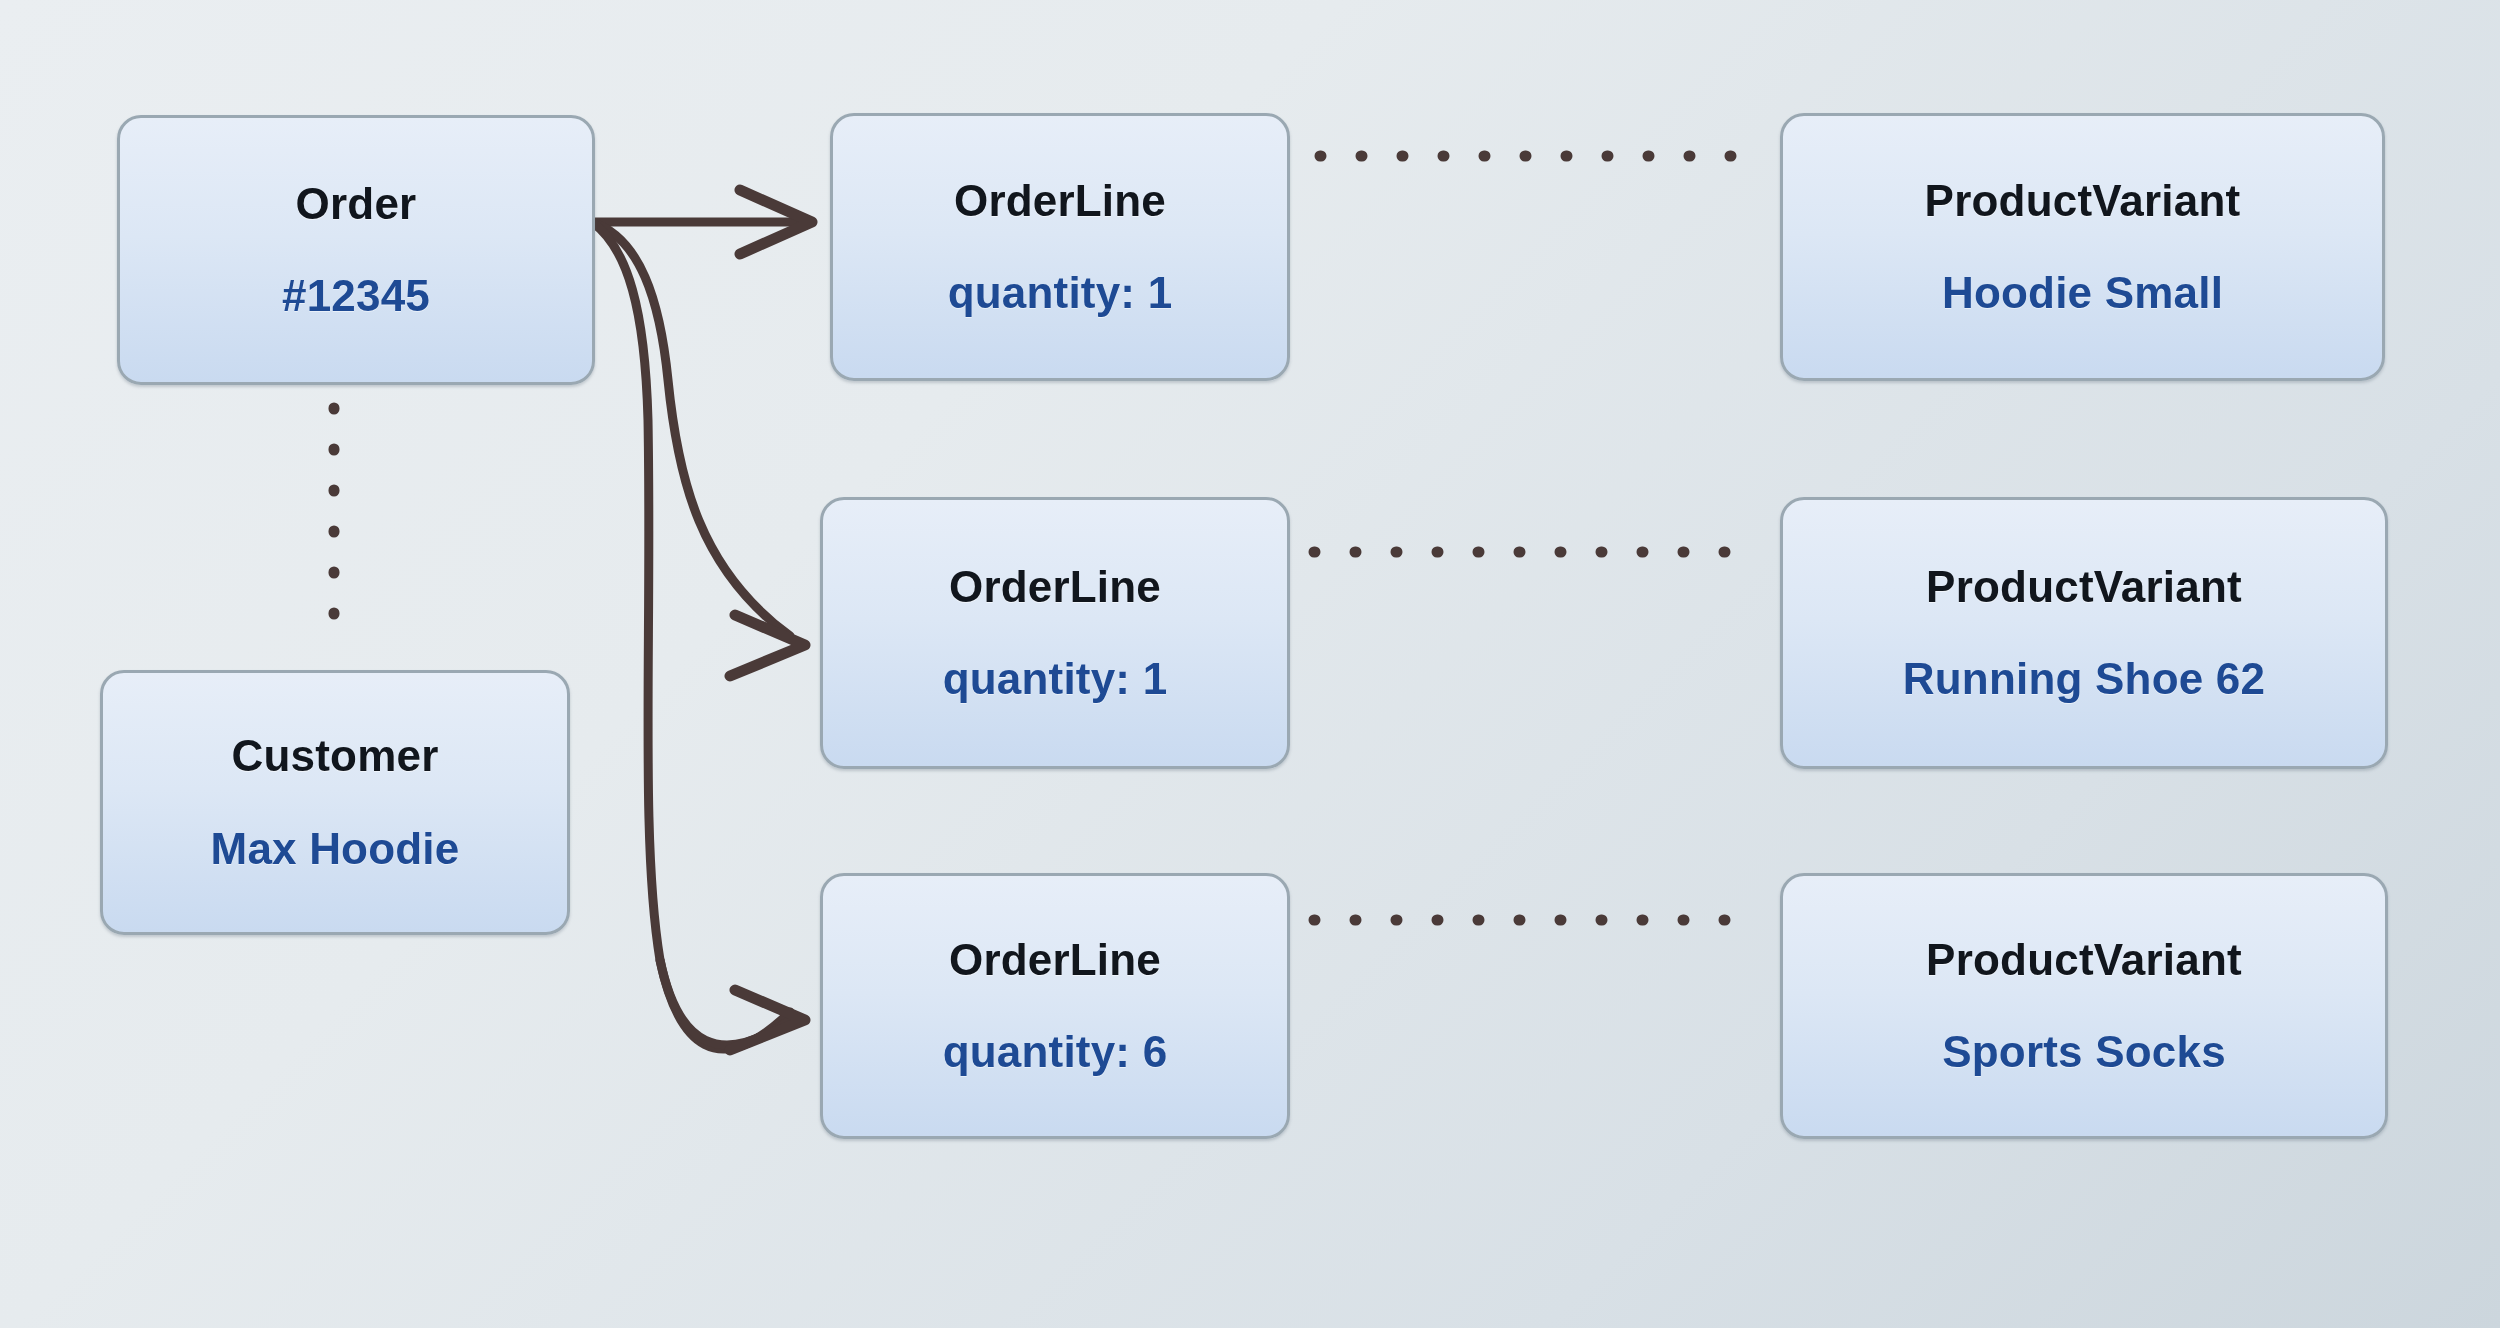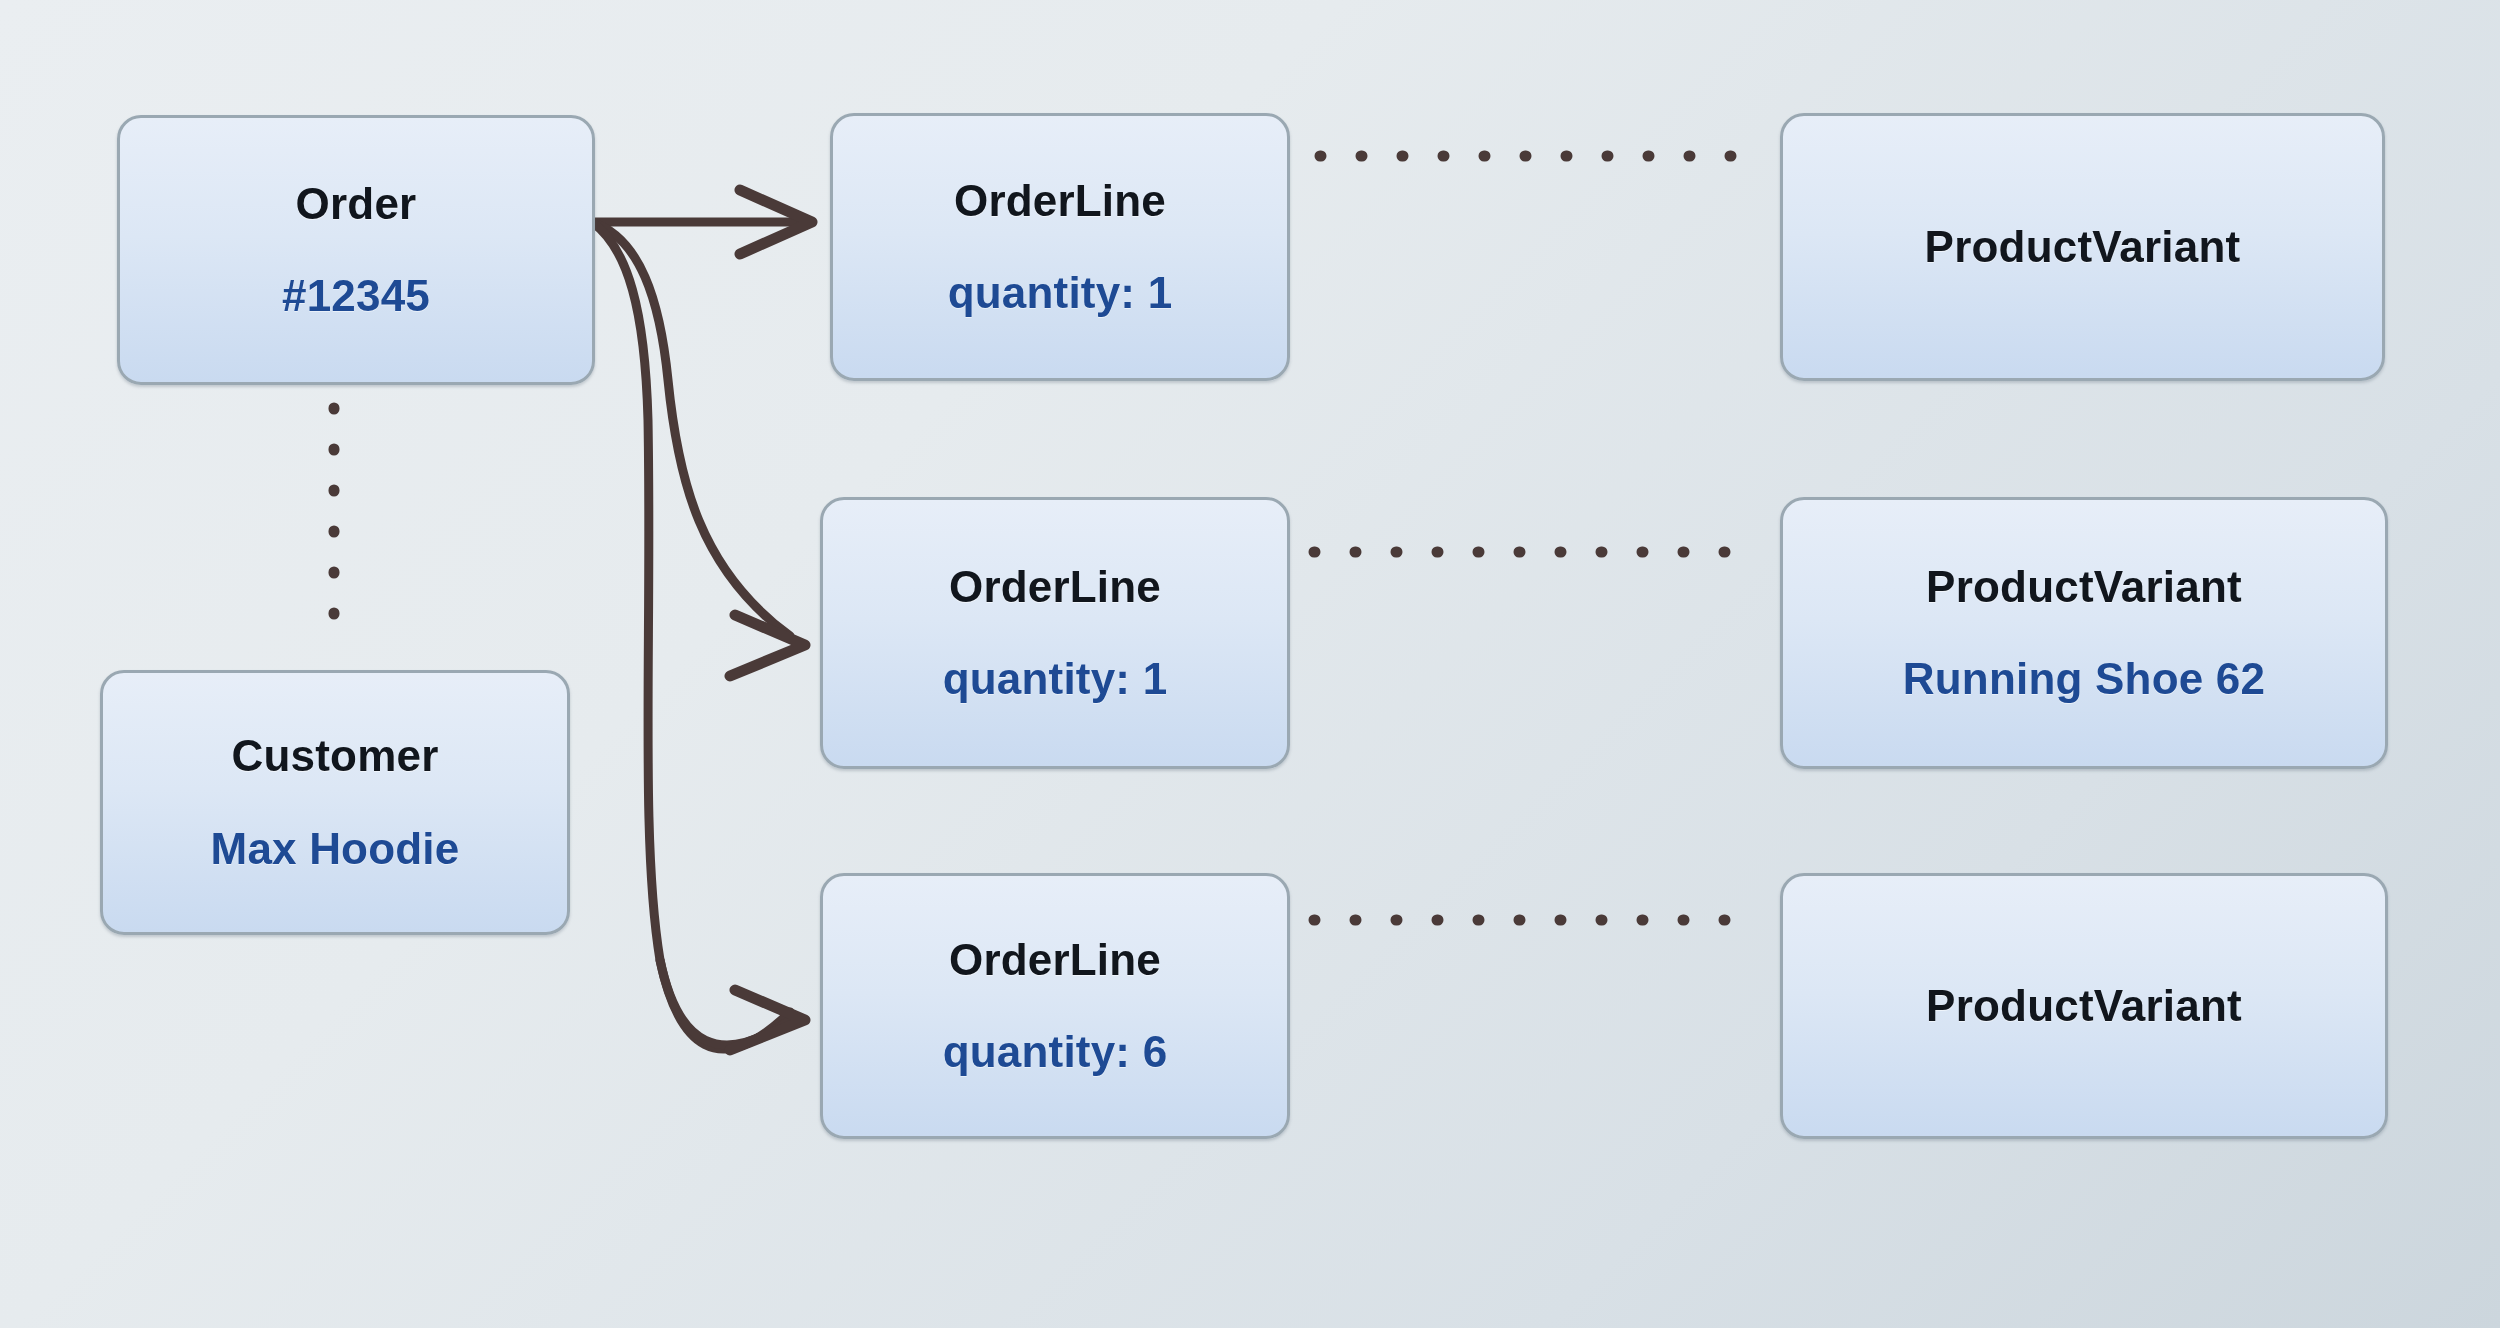--- a/index.html
+++ b/index.html
@@ -118,24 +118,26 @@
     <div class="node-value">quantity: 1</div>
   </div>
 
   <div class="node" style="left:820px; top:873px; width:470px; height:266px;">
     <div class="node-title">OrderLine</div>
     <div class="node-value">quantity: 6</div>
   </div>
 
   <div class="node" style="left:1780px; top:113px; width:605px; height:268px;">
     <div class="node-title">ProductVariant</div>
+    <div class="node-value">Hoodie Small</div>
   </div>
 
   <div class="node" style="left:1780px; top:497px; width:608px; height:272px;">
     <div class="node-title">ProductVariant</div>
     <div class="node-value">Running Shoe 62</div>
   </div>
 
   <div class="node" style="left:1780px; top:873px; width:608px; height:266px;">
     <div class="node-title">ProductVariant</div>
+    <div class="node-value">Sports Socks</div>
   </div>
 
 </div>
 
 </body></html>

